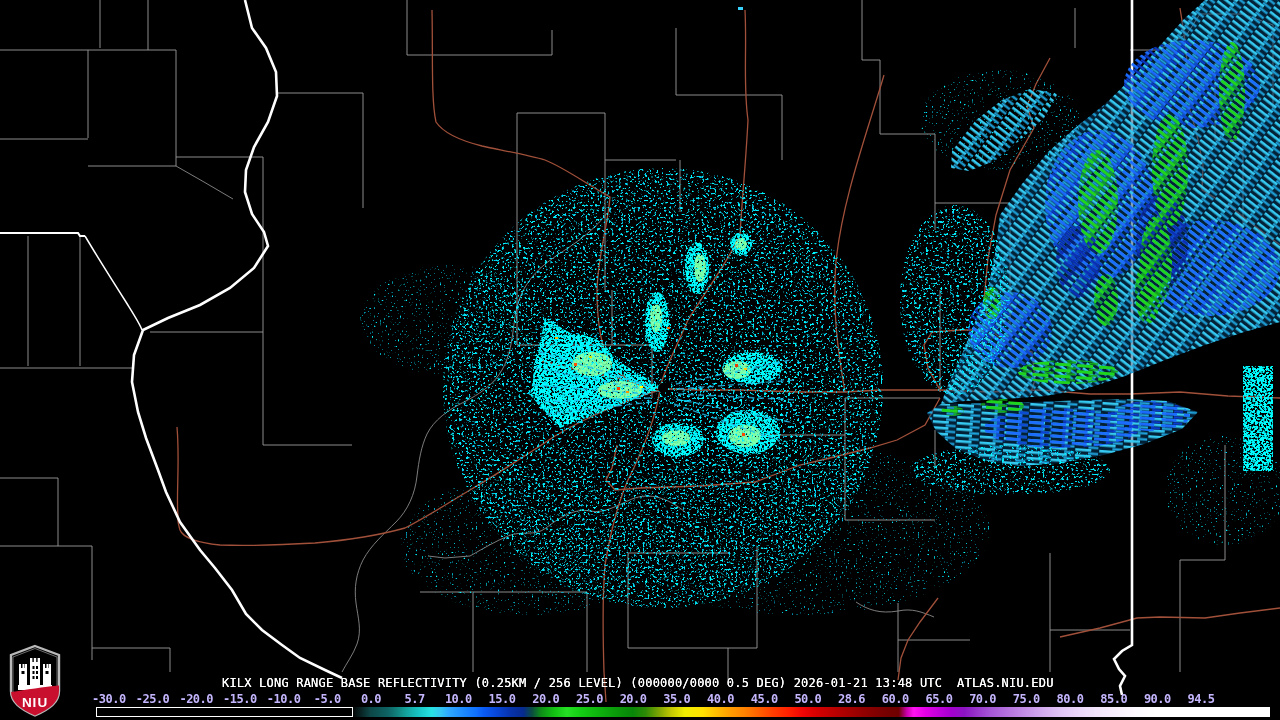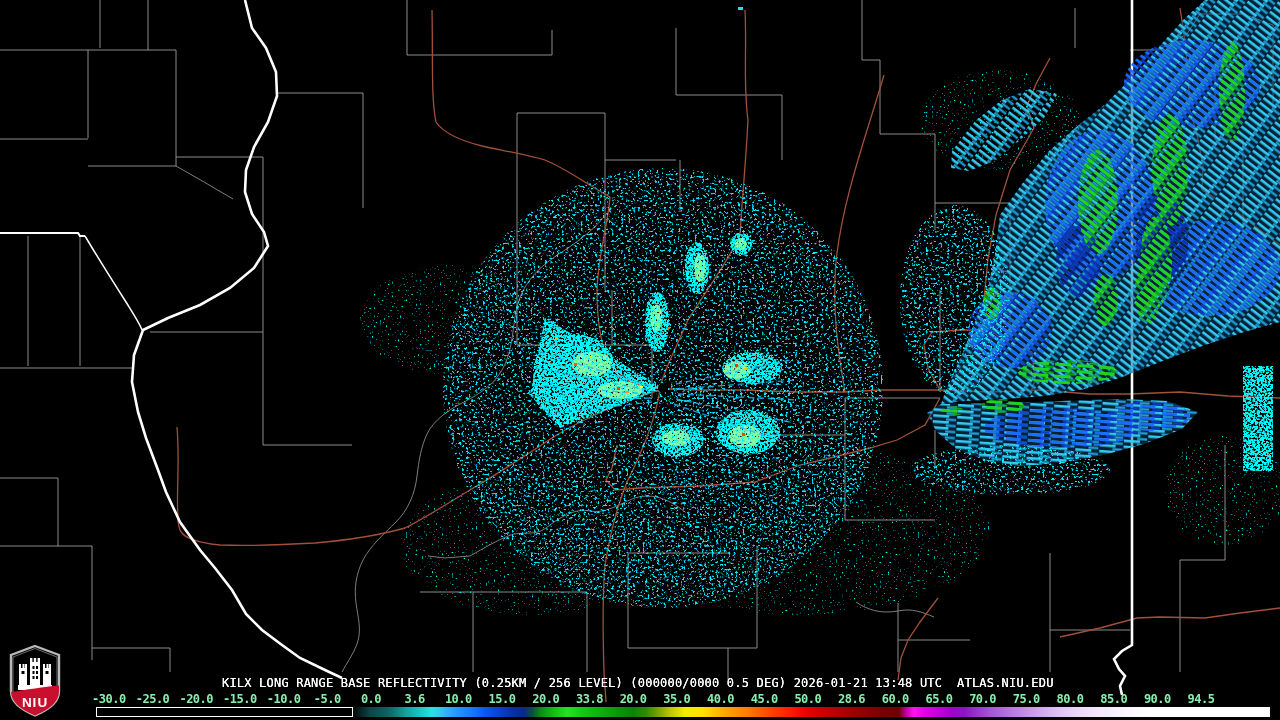--- a/index.html
+++ b/index.html
@@ -1,20 +1,20 @@
 <!DOCTYPE html>
 <html><head>
 <meta charset="utf-8">
 <style>
   html,body{margin:0;padding:0;background:#000;width:1280px;height:720px;overflow:hidden}
   #stage{position:relative;width:1280px;height:585px;background:#000;font-family:"DejaVu Sans Mono",monospace}
   #map{position:absolute;left:0;top:0}
   .titlebar{position:absolute;left:222px;top:676px;color:#fff;font:12px "DejaVu Sans Mono",monospace;
             white-space:pre;letter-spacing:.2px;text-shadow:0 0 0 #fff}
-  .labels{position:absolute;left:87px;top:692px;display:flex;color:#86efac;
+  .labels{position:absolute;left:87px;top:692px;display:flex;color:#c4b5fd;
           font:bold 12px "DejaVu Sans Mono",monospace;letter-spacing:-.5px}
   .labels span{width:43.7px;text-align:center}
   .nodata{position:absolute;left:96px;top:707px;width:255px;height:8px;border:1px solid #fff;background:#000}
   .bar{position:absolute;left:353px;top:707px;width:917px;height:10px;background:#444}
   #logo{position:absolute;left:6px;top:644px}
 </style>
 </head>
 <body>
 
 <div id="stage">
@@ -218,25 +218,25 @@
 <div class="titlebar">KILX LONG RANGE BASE REFLECTIVITY (0.25KM / 256 LEVEL) (000000/0000 0.5 DEG) 2026-01-21 13:48 UTC  ATLAS.NIU.EDU</div>
 
 <div class="labels">
   <span>-30.0</span>
   <span>-25.0</span>
   <span>-20.0</span>
   <span>-15.0</span>
   <span>-10.0</span>
   <span>-5.0</span>
   <span>0.0</span>
-  <span>3.6</span>
+  <span>5.7</span>
   <span>10.0</span>
   <span>15.0</span>
   <span>20.0</span>
-  <span>33.8</span>
+  <span>25.0</span>
   <span>20.0</span>
   <span>35.0</span>
   <span>40.0</span>
   <span>45.0</span>
   <span>50.0</span>
   <span>28.6</span>
   <span>60.0</span>
   <span>65.0</span>
   <span>70.0</span>
   <span>75.0</span>

